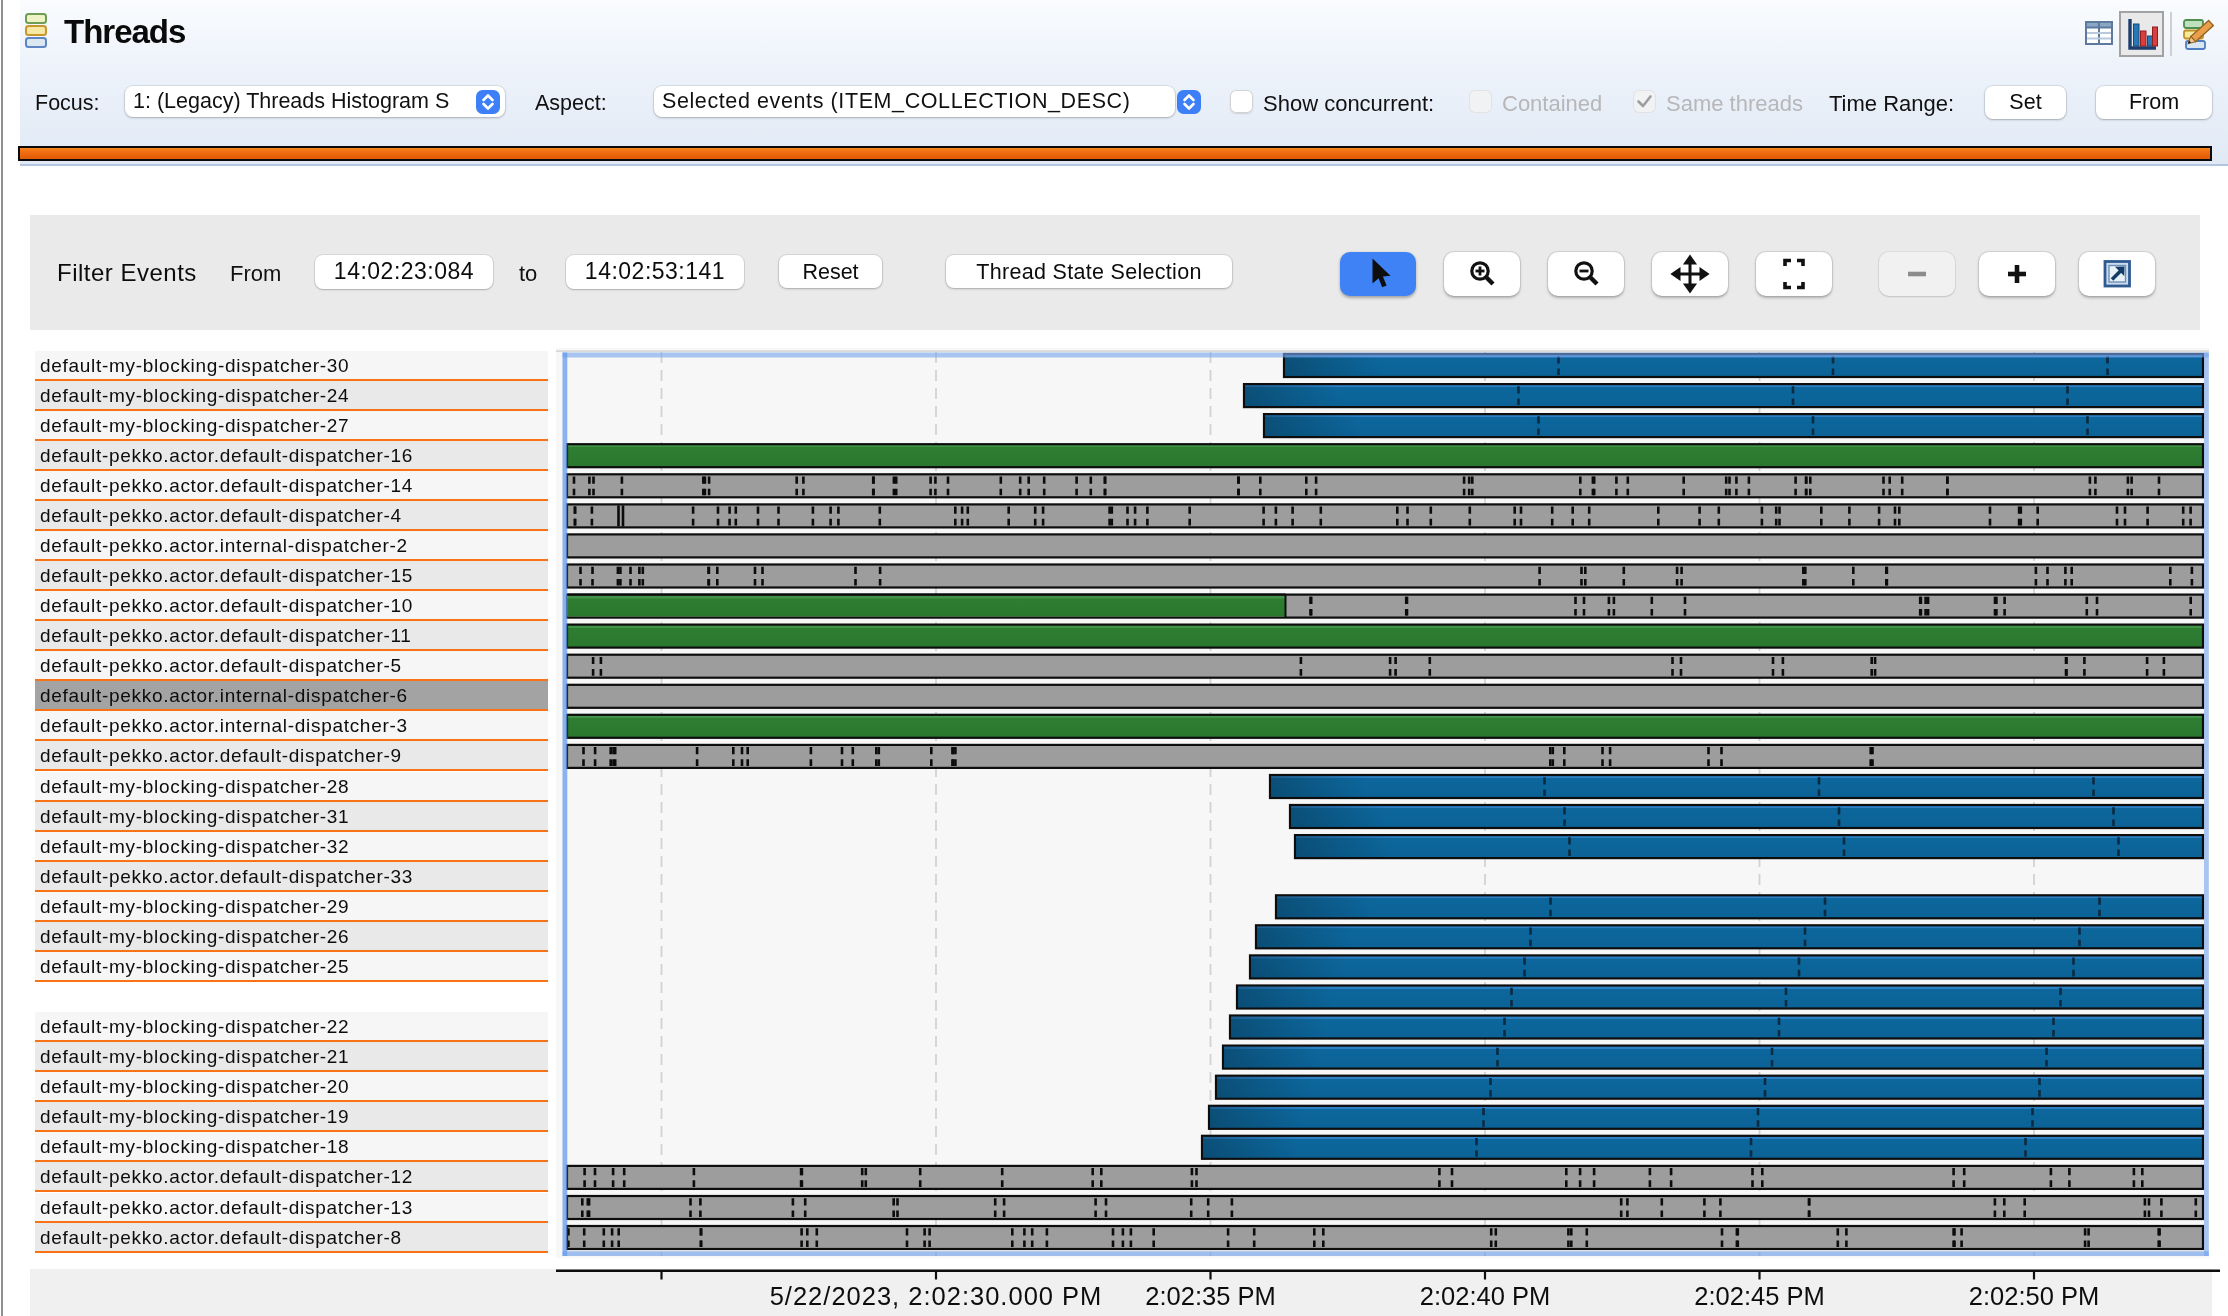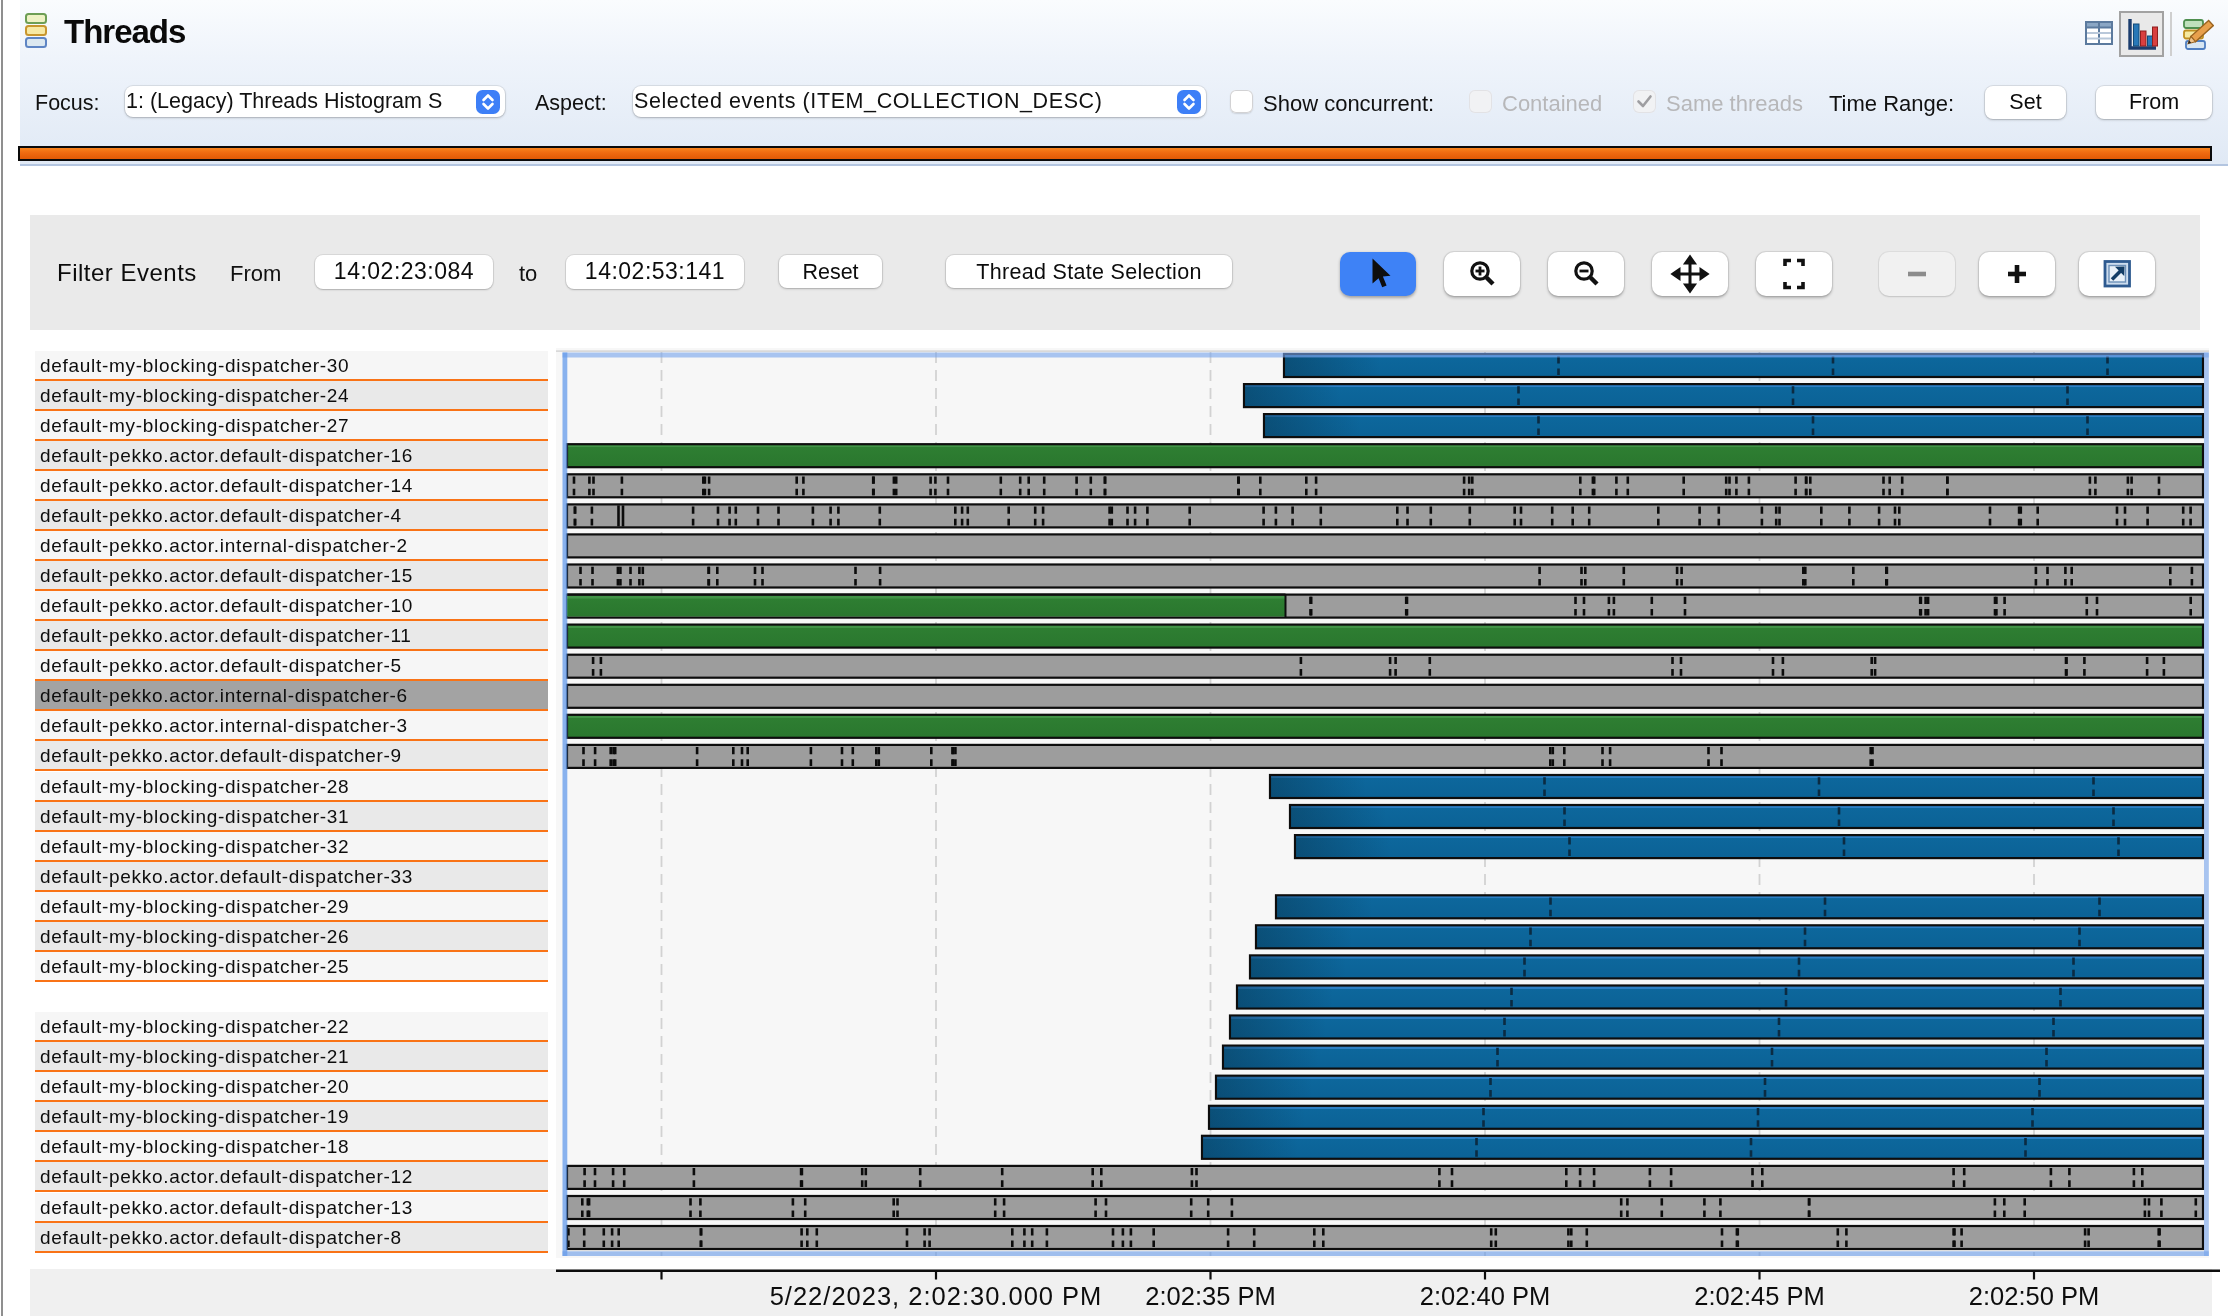--- a/index.html
+++ b/index.html
@@ -1,21 +1,21 @@
 <!DOCTYPE html>
 <html><head><meta charset="utf-8"><style>
 *{margin:0;padding:0;box-sizing:border-box}
 html,body{width:2228px;height:1316px;background:#ffffff;font-family:"Liberation Sans",sans-serif;overflow:hidden;position:relative}
 .abs{position:absolute}
 .hdr{position:absolute;left:20px;top:0;width:2208px;height:164px;background:linear-gradient(180deg,#fafcfe 0%,#eff4fb 35%,#e0e9f5 100%)}
 .hline{position:absolute;left:20px;top:164px;width:2208px;height:2px;background:#b3c5e0}
 .title{position:absolute;left:64px;top:13px;font-size:33px;font-weight:bold;letter-spacing:-1px;color:#0a0a0a}
 .lab{position:absolute;font-size:21.5px;color:#111;white-space:pre}
 .glab{position:absolute;font-size:21.5px;color:#b7b7b9;white-space:pre}
-.dd{position:absolute;height:31px;background:#fff;border-radius:8px;box-shadow:0 0 0 1px rgba(0,0,0,0.07),0 1px 2.5px rgba(0,0,0,0.22);font-size:21.5px;color:#111;line-height:31px;padding-left:1px;white-space:nowrap;overflow:hidden}
+.dd{position:absolute;height:31px;background:#fff;border-radius:8px;box-shadow:0 0 0 1px rgba(0,0,0,0.07),0 1px 2.5px rgba(0,0,0,0.22);font-size:21.5px;color:#111;line-height:31px;padding-left:8px;white-space:nowrap;overflow:hidden}
 .step{position:absolute;width:24px;height:24px;top:3.5px;border-radius:6.5px;background:#3d7ff7}
 .cb{position:absolute;width:23px;height:23px;border-radius:6px;background:#fff;box-shadow:inset 0 0 0 1px #d2d2d4,0 1px 1.5px rgba(0,0,0,0.12)}
 .cbd{background:#f1f2f4;box-shadow:inset 0 0 0 1px #e2e2e5}
 .btn{position:absolute;height:33px;background:#fff;border-radius:8px;box-shadow:0 0 0 1px rgba(0,0,0,0.08),0 1px 2.5px rgba(0,0,0,0.22);font-size:21.5px;color:#0c0c0c;text-align:center;line-height:33px}
 .orange{position:absolute;left:18px;top:146px;width:2194px;height:15px;background:linear-gradient(180deg,#f8831c 0%,#ef6a10 45%,#e15a05 100%);border:2.4px solid #0a0a0a}
 .fpanel{position:absolute;left:30px;top:215px;width:2170px;height:115px;background:#eaeaea}
 .inp{position:absolute;top:255px;height:34px;background:#fff;border-radius:8px;box-shadow:0 0 0 1px rgba(0,0,0,0.07),0 1px 2px rgba(0,0,0,0.2);font-size:23px;color:#0c0c0c;text-align:center;line-height:33px;letter-spacing:0.5px}
 .ibtn{position:absolute;top:252px;width:76px;height:44px;background:#fff;border-radius:10px;box-shadow:0 0 0 1px rgba(0,0,0,0.07),0 1.5px 3px rgba(0,0,0,0.25)}
 .lrow{position:absolute;left:35px;width:513px;height:30.07px;border-bottom:2px solid #f97316;font-size:19px;letter-spacing:0.7px;color:#0d0d0d;line-height:29.07px;padding-left:5px;white-space:nowrap}
 .footer{position:absolute;left:30px;top:1269px;width:2182px;height:47px;background:#f0f0f0}
@@ -56,21 +56,21 @@
  <path d="M14 26 L17 26 L15.5 29 Z" fill="#222"></path>
     </g>
 </svg>
 <div class="lab" style="left:35px;top:91px">Focus:</div>
 <div class="dd" style="left:125px;top:86px;width:380px">1: (Legacy) Threads Histogram S</div>
 <div class="step" style="left:476px;top:89.5px"><svg width="24" height="24" viewBox="0 0 24 24">
       <path d="M7.5 10 L12 5.5 L16.5 10" stroke="#fff" stroke-width="2.6" fill="none" stroke-linecap="round" stroke-linejoin="round"></path>
       <path d="M7.5 14 L12 18.5 L16.5 14" stroke="#fff" stroke-width="2.6" fill="none" stroke-linecap="round" stroke-linejoin="round"></path>
     </svg></div>
 <div class="lab" style="left:535px;top:91px">Aspect:</div>
-<div class="dd" style="left:633px;top:86px;width:573px;letter-spacing:0.6px">Selected events (ITEM_COLLECTION_DESC)</div>
+<div class="dd" style="left:654px;top:86px;width:521px;letter-spacing:0.6px">Selected events (ITEM_COLLECTION_DESC)</div>
 <div class="step" style="left:1177px;top:89.5px"><svg width="24" height="24" viewBox="0 0 24 24">
       <path d="M7.5 10 L12 5.5 L16.5 10" stroke="#fff" stroke-width="2.6" fill="none" stroke-linecap="round" stroke-linejoin="round"></path>
       <path d="M7.5 14 L12 18.5 L16.5 14" stroke="#fff" stroke-width="2.6" fill="none" stroke-linecap="round" stroke-linejoin="round"></path>
     </svg></div>
 <div class="cb" style="left:1230px;top:90px"></div>
 <div class="lab" style="left:1263px;top:91px;font-size:22px">Show concurrent:</div>
 <div class="cb cbd" style="left:1469px;top:90px"></div>
 <div class="glab" style="left:1502px;top:91px;font-size:22px">Contained</div>
 <div class="cb cbd" style="left:1633px;top:90px"><svg width="23" height="23" viewBox="0 0 23 23">
       <path d="M5.5 11.5 L10 16 L17.5 6.5" stroke="#9e9ea1" stroke-width="2.6" fill="none" stroke-linecap="round" stroke-linejoin="round"></path>

